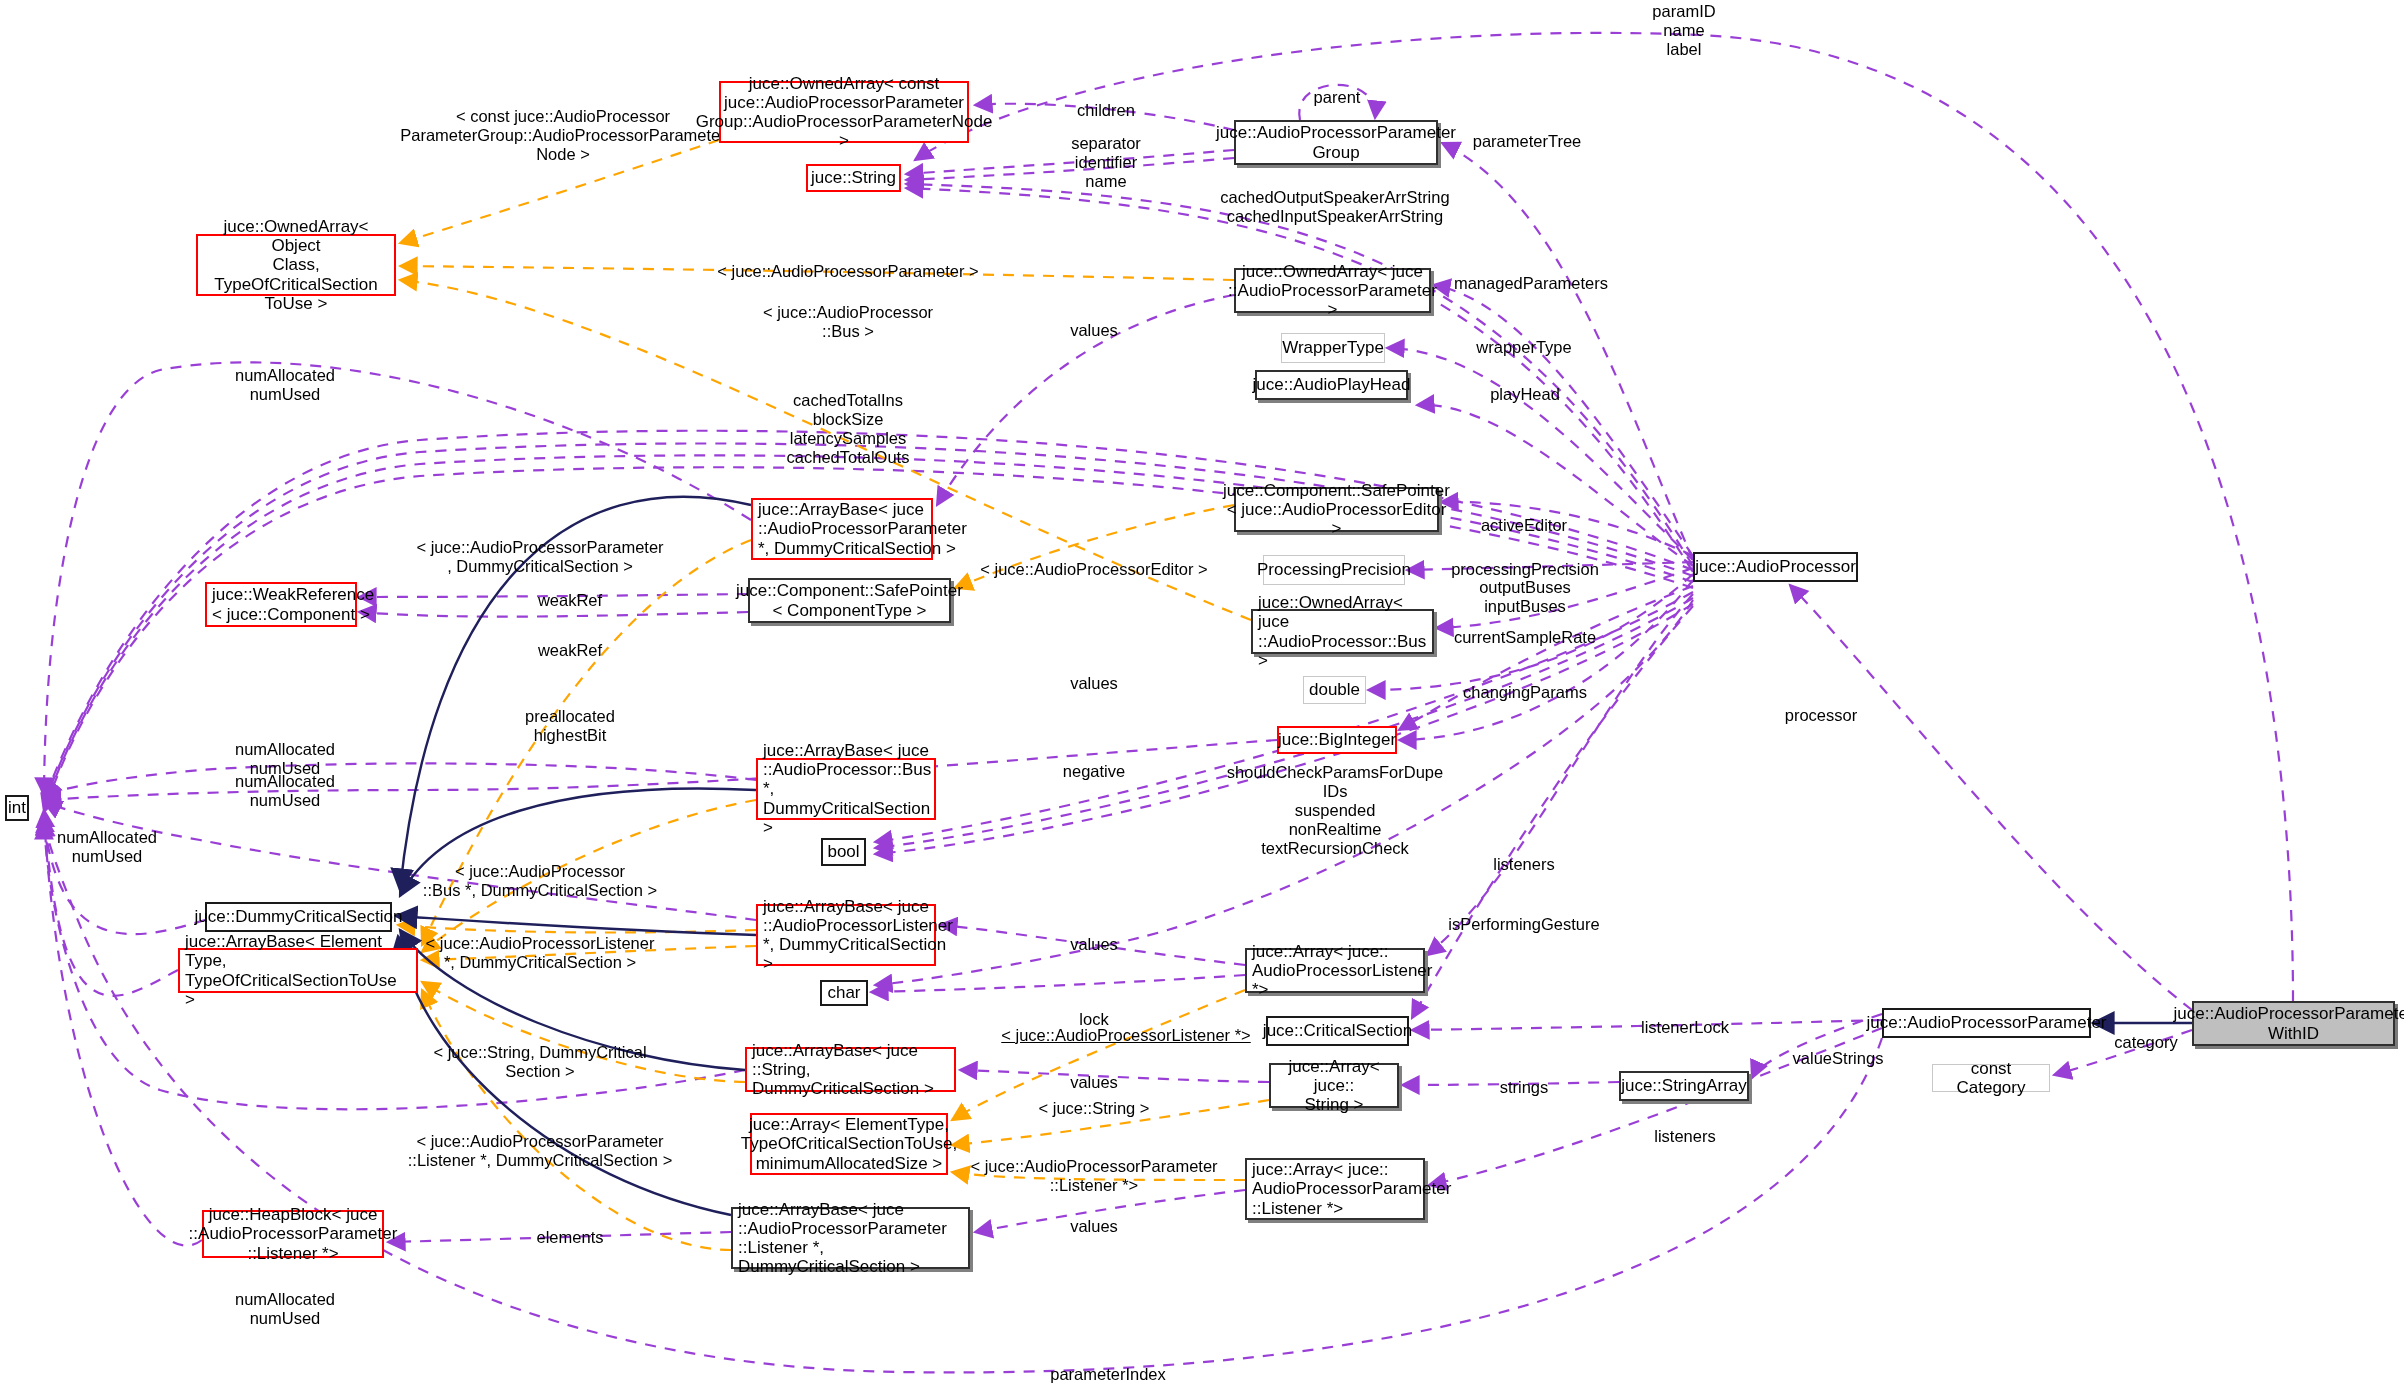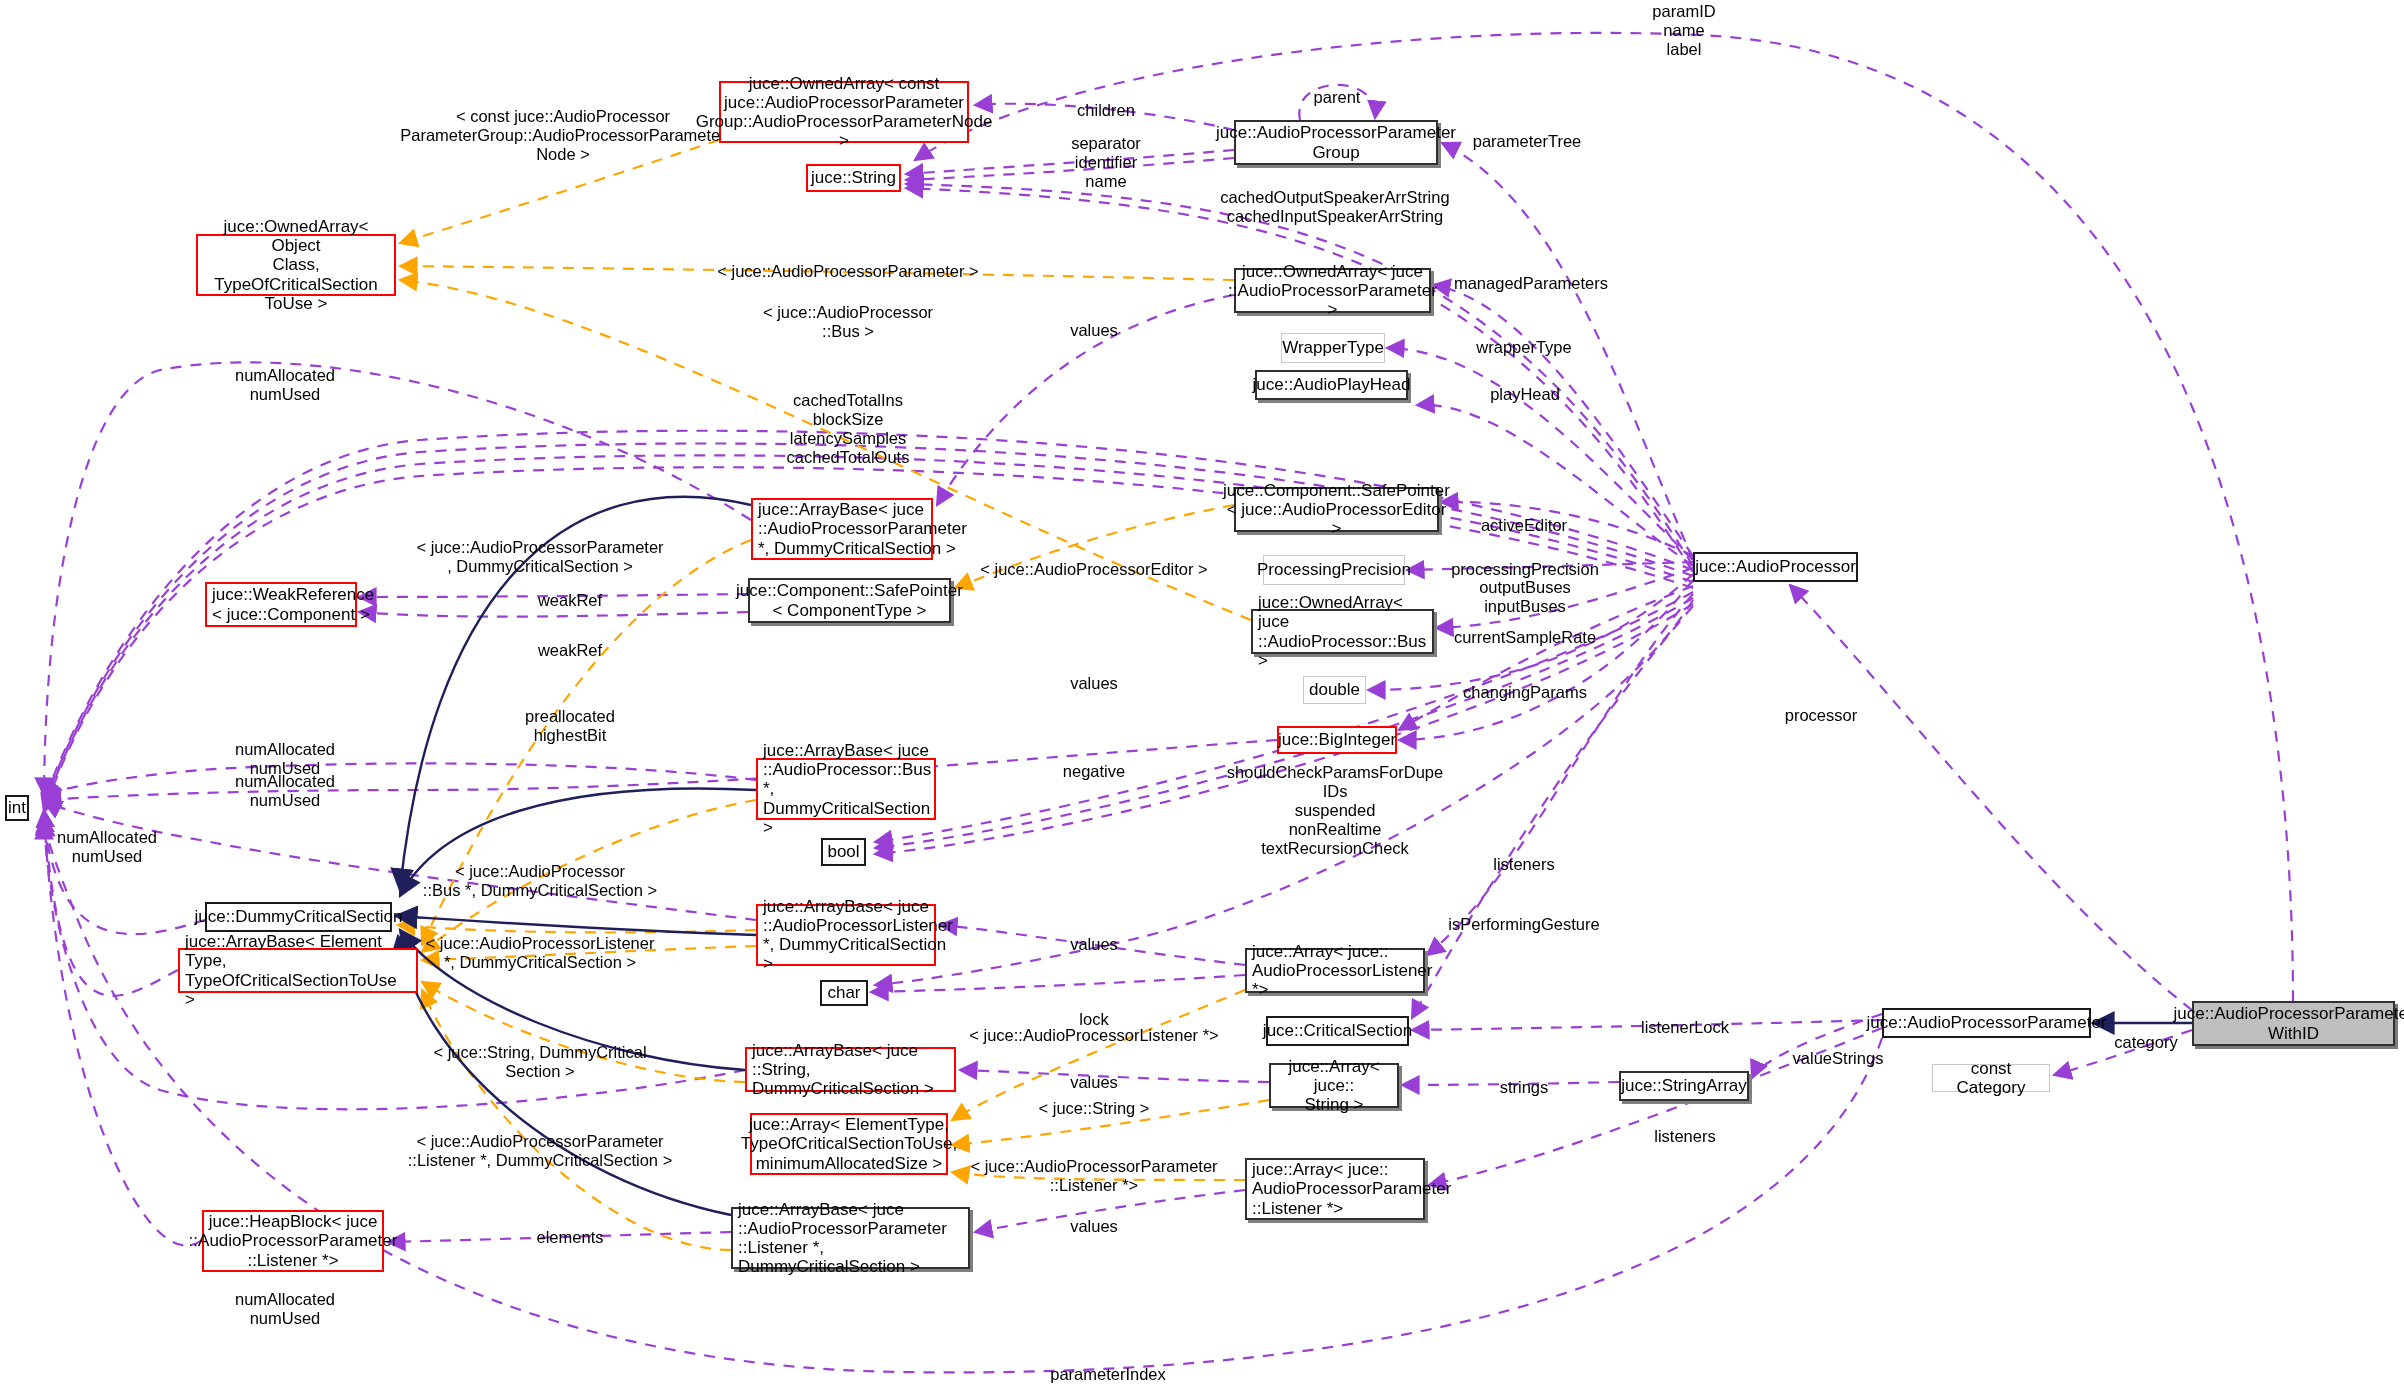--- a/index.html
+++ b/index.html
@@ -261,21 +261,21 @@
 ::String, DummyCriticalSection &gt;</div>
   <div class="node b-shadow" style="left:1269px;top:1063px;width:130px; height:45px;">juce::Array&lt; juce::
 String &gt;</div>
   <div class="node b-shadow" style="left:1619px;top:1071px;width:130px; height:30px;">juce::StringArray</div>
   <div class="node b-red" style="left:750px; top:1113px;width:198px; height:62px;">juce::Array&lt; ElementType,
 TypeOfCriticalSectionToUse,
 minimumAllocatedSize &gt;</div>
   <div class="node b-shadow lft" style="left:1245px;top:1158px;width:180px; height:62px;">juce::Array&lt; juce::
 AudioProcessorParameter
 ::Listener *&gt;</div>
-  <div class="node b-red" style="left:202px; top:1210px;width:182px; height:62px;">juce::HeapBlock&lt; juce
+  <div class="node b-red" style="left:202px; top:1210px;width:182px; height:48px;">juce::HeapBlock&lt; juce
 ::AudioProcessorParameter
 ::Listener *&gt;</div>
   <div class="node b-shadow lft" style="left:731px; top:1207px;width:239px; height:62px;">juce::ArrayBase&lt; juce
 ::AudioProcessorParameter
 ::Listener *, DummyCriticalSection &gt;</div>
   <div class="node b-black" style="left:5px;   top:795px; width:24px;  height:26px;">int</div>
   <div class="node b-black" style="left:1882px;top:1008px;width:209px; height:30px;">juce::AudioProcessorParameter</div>
   <div class="node b-gray" style="left:1932px;top:1064px;width:118px; height:28px;">const Category</div>
   <div class="node n-current" style="left:2192px;top:1001px;width:203px; height:45px;">juce::AudioProcessorParameter
 WithID</div>
@@ -337,21 +337,21 @@
   <div class="elabel" style="left:540px;  top:862px;">&lt; juce::AudioProcessor
 ::Bus *, DummyCriticalSection &gt;</div>
   <div class="elabel" style="left:1524px; top:855px;">listeners</div>
   <div class="elabel" style="left:1524px; top:915px;">isPerformingGesture</div>
   <div class="elabel" style="left:540px; top:934px;">&lt; juce::AudioProcessorListener
 *, DummyCriticalSection &gt;</div>
   <div class="elabel" style="left:1094px; top:935px;">values</div>
   <div class="elabel" style="left:1335px; top:947px;">listenerLock
 callbackLock</div>
   <div class="elabel" style="left:1094px; top:990px;margin-top:20px;">lock</div>
-  <div class="elabel" style="left:1094px; top:1026px;">&lt; juce::AudioProcessorListener *&gt;</div>
+  <div class="elabel" style="left:1126px; top:1026px;text-decoration:underline;">&lt; juce::AudioProcessorListener *&gt;</div>
   <div class="elabel" style="left:1685px; top:1018px;">listenerLock</div>
   <div class="elabel" style="left:540px; top:1043px;">&lt; juce::String, DummyCritical
 Section &gt;</div>
   <div class="elabel" style="left:1094px; top:1073px;">values</div>
   <div class="elabel" style="left:1524px; top:1078px;">strings</div>
   <div class="elabel" style="left:1838px; top:1049px;">valueStrings</div>
   <div class="elabel" style="left:1094px; top:1099px;">&lt; juce::String &gt;</div>
   <div class="elabel" style="left:540px; top:1132px;">&lt; juce::AudioProcessorParameter
 ::Listener *, DummyCriticalSection &gt;</div>
   <div class="elabel" style="left:1685px; top:1127px;">listeners</div>

